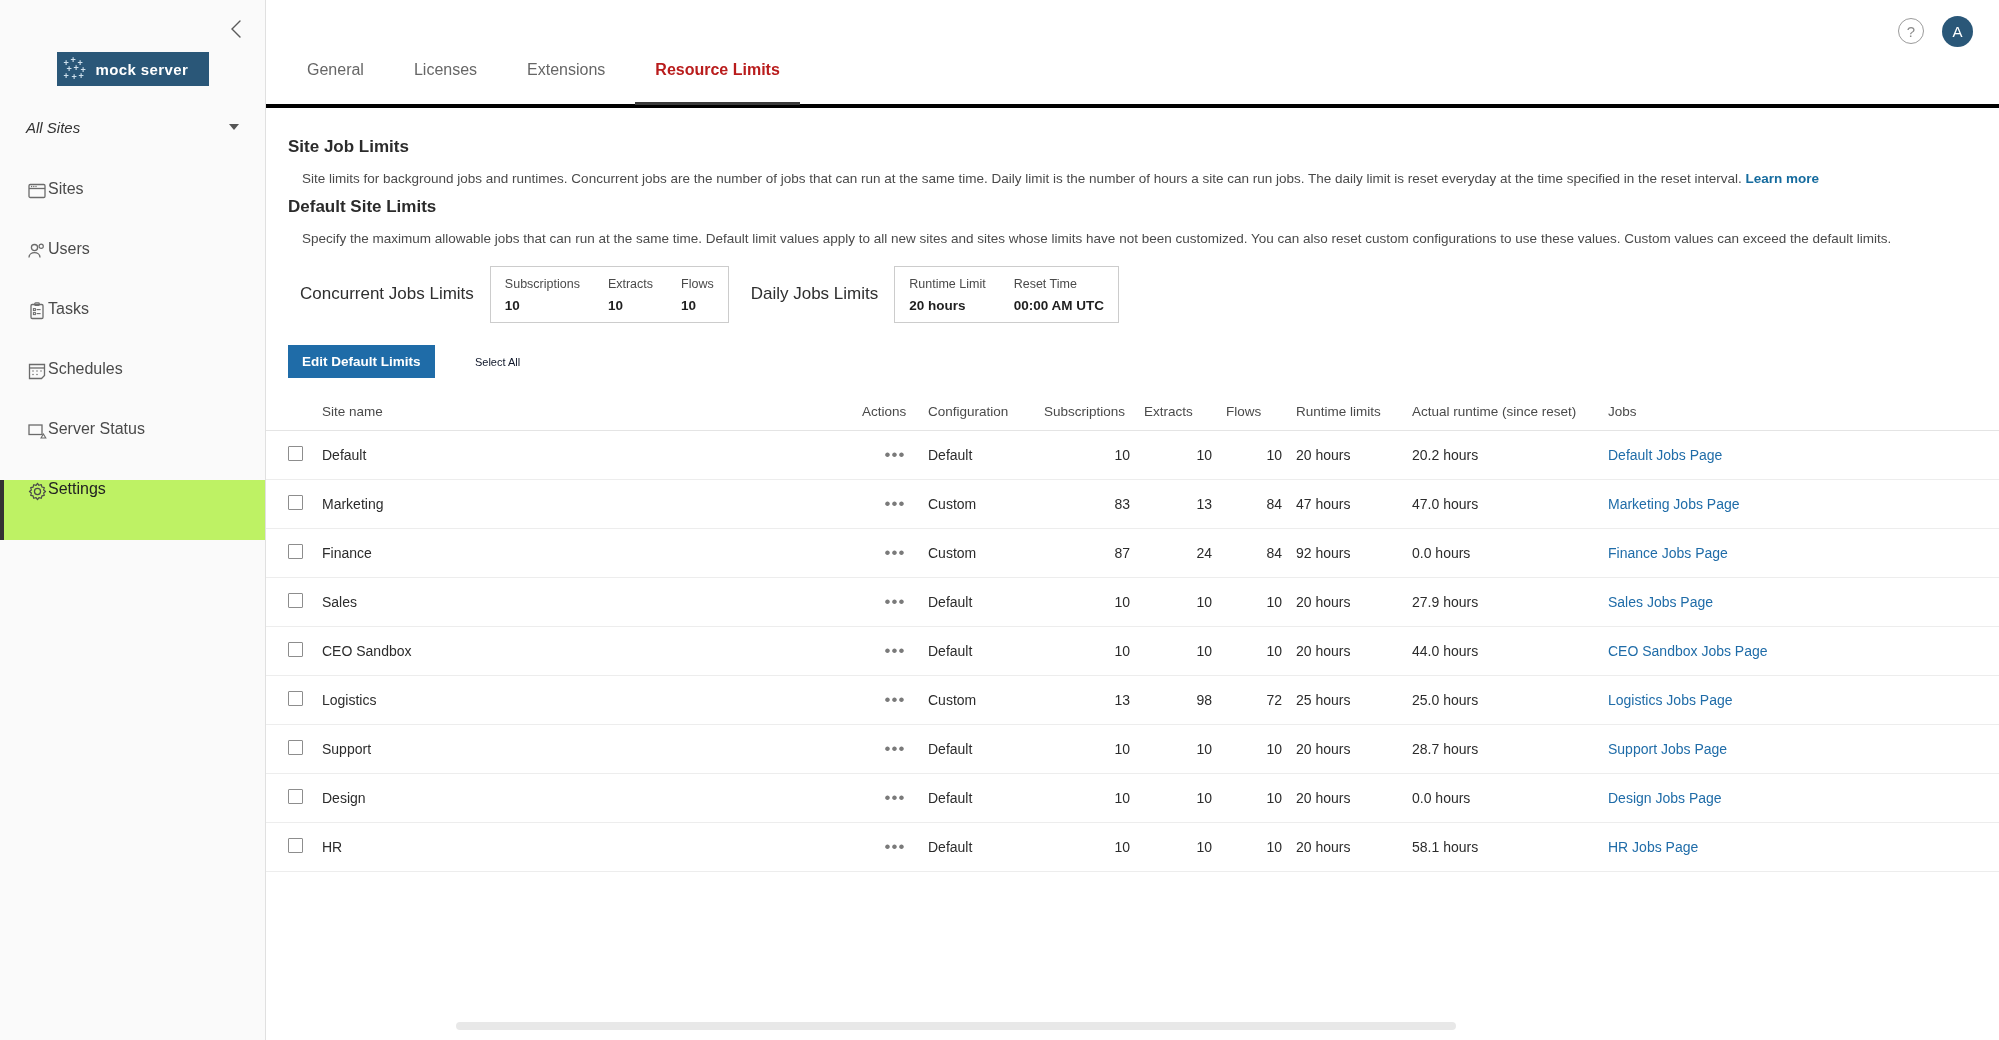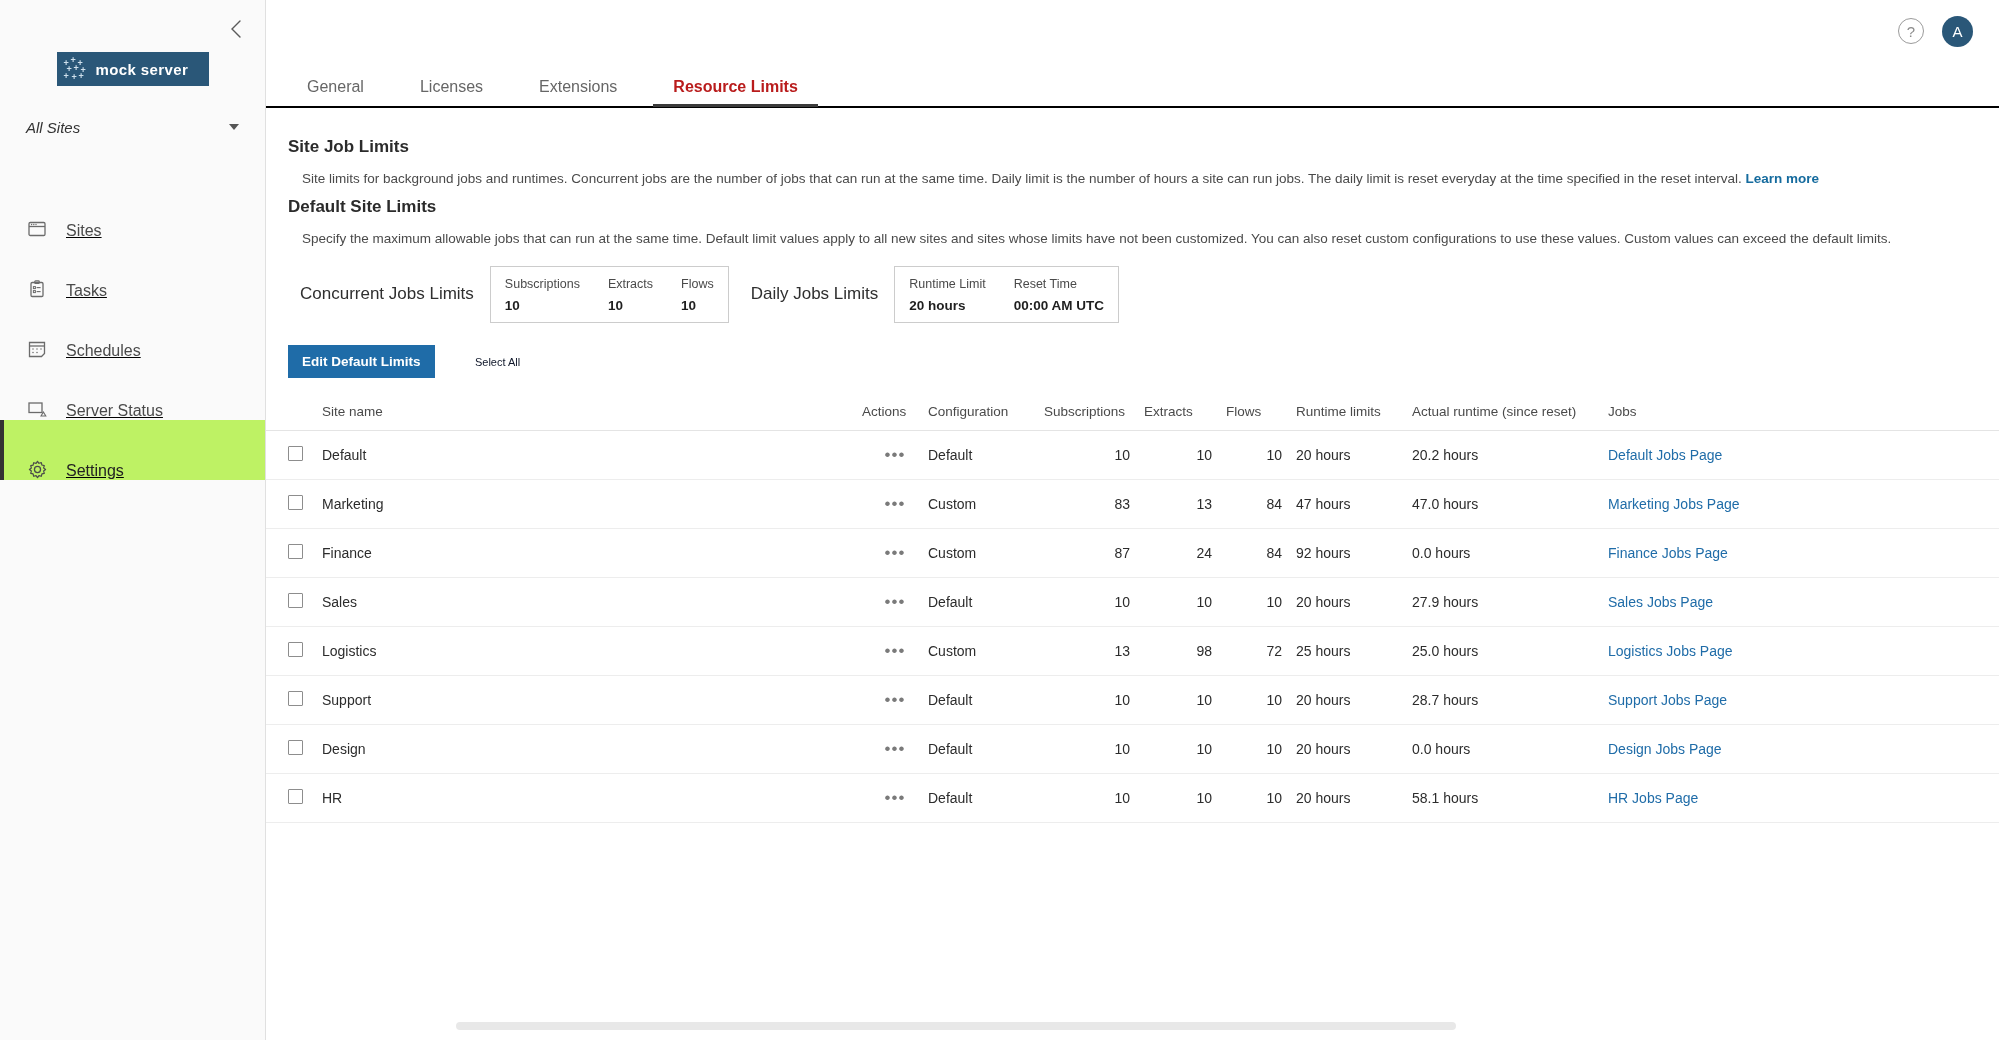--- a/index.html
+++ b/index.html
@@ -44,23 +44,23 @@
   .site-select {
     margin-top: 24px; height: 34px; display: flex; align-items: center;
     padding: 0 26px 0 26px; cursor: pointer; justify-content: space-between; font-style: italic;
   }
   .site-select .label { font-size: 15px; color: #333333; }
   .caret { width: 0; height: 0; border-left: 5px solid transparent;
            border-right: 5px solid transparent; border-top: 6px solid #555; }
 
   .nav { margin-top: 36px; }
   .nav-item {
-    height: 60px; display: flex; align-items: flex-end;
-    padding-left: 26px; gap: 18px; cursor: pointer;
-    border-left: 4px solid transparent; padding-left: 22px; text-decoration: underline;
+    height: 60px; display: flex; align-items: flex-start;
+    padding-left: 26px; cursor: pointer;
+    border-left: 4px solid transparent; padding-left: 22px;
   }
   .nav-item.active { background: #bef264; border-left: 4px solid #333333; }
   .nav-item .ico { width: 22px; height: 22px; flex: 0 0 22px; display:flex; align-items:center; justify-content:center; }
   .nav-item .ico svg { display:block; }
   .nav-item .txt { font-size: 16px; color: #4a4a4a; }
   .nav-item.active .txt { color: #222222; }
 
   
   .main { flex: 1 1 auto; height: 1040px; position: relative; background:#fff; overflow:hidden; }
   .topbar {
@@ -74,22 +74,22 @@
     font-size: 15px; cursor: pointer;
   }
   .avatar {
     width: 31px; height: 31px; border-radius: 50%;
     background: #2a5778; color: #ffffff;
     display: flex; align-items: center; justify-content: center;
     font-size: 15px; cursor: pointer;
   }
 
   .tabs {
-    display: flex; align-items: flex-end; gap: 16px;
-    padding-left: 21px; border-bottom: 2px solid #000000;
+    display: flex; gap: 10px;
+    padding-left: 21px; border-bottom: 4px solid #000000;
     height: 46px;
   }
   .tab {
     font-size: 16px; color: #666666; padding: 0 20px 11px 20px;
     cursor: pointer; position: relative; line-height: 1;
   }
   .tab.active { color: #b91c1c; font-weight: bold; }
   .tab.active::after {
     content: ""; position: absolute; left: 0; right: 0; bottom: -1px;
     height: 3px; background: #3b3b3b;
@@ -217,20 +217,30 @@
             <rect x="2" y="3.5" width="16" height="13" rx="1.3" stroke="#6b6b6b" stroke-width="1.3" fill="none"></rect>
             <line x1="2" y1="7.5" x2="18" y2="7.5" stroke="#6b6b6b" stroke-width="1.3"></line>
             <circle cx="4.6" cy="5.5" r=".7" fill="#6b6b6b"></circle>
               <circle cx="6.8" cy="5.5" r=".7" fill="#6b6b6b"></circle>
               <circle cx="9" cy="5.5" r=".7" fill="#6b6b6b"></circle>
           </svg>
         </span>
         <span class="txt">Sites</span>
       </div>
 
+      <div class="nav-item">
+        <span class="ico">
+          <svg width="20" height="20" viewBox="0 0 20 20">
+            <circle cx="7.5" cy="6.6" r="3.1" stroke="#6b6b6b" stroke-width="1.3" fill="none"></circle>
+            <path d="M2 16.5c0-3 2.5-4.9 5.5-4.9s5.5 1.9 5.5 4.9" stroke="#6b6b6b" stroke-width="1.3" fill="none"></path>
+            <circle cx="14.2" cy="5.2" r="2.1" stroke="#6b6b6b" stroke-width="1.2" fill="none"></circle>
+          </svg>
+        </span>
+        <span class="txt">Users</span>
+      </div>
 
       <div class="nav-item">
         <span class="ico">
           <svg width="20" height="20" viewBox="0 0 20 20">
             <rect x="4" y="3.5" width="12" height="14" rx="1.2" stroke="#6b6b6b" stroke-width="1.3" fill="none"></rect>
             <rect x="7.8" y="1.9" width="4.4" height="2.6" rx=".7" stroke="#6b6b6b" stroke-width="1.2" fill="none"></rect>
             <rect x="6.4" y="7.6" width="2" height="2" stroke="#6b6b6b" stroke-width="1" fill="none"></rect>
             <line x1="9.6" y1="8.6" x2="13.6" y2="8.6" stroke="#6b6b6b" stroke-width="1.1"></line>
             <rect x="6.4" y="11.6" width="2" height="2" stroke="#6b6b6b" stroke-width="1" fill="none"></rect>
             <line x1="9.6" y1="12.6" x2="13.6" y2="12.6" stroke="#6b6b6b" stroke-width="1.1"></line>
@@ -395,20 +405,32 @@
               <td class="c-cfg">Default</td>
               <td class="c-sub">10</td>
               <td class="c-ext">10</td>
               <td class="c-flw">10</td>
               <td class="c-run">20 hours</td>
               <td class="c-act2">27.9 hours</td>
               <td class="c-jobs"><a href="#" class="joblink">Sales Jobs Page</a></td>
             </tr>
             <tr>
               <td class="c-check"><span class="cbx"></span></td>
+              <td class="c-name">CEO Sandbox</td>
+              <td class="c-act"><span class="dots">•••</span></td>
+              <td class="c-cfg">Default</td>
+              <td class="c-sub">10</td>
+              <td class="c-ext">10</td>
+              <td class="c-flw">10</td>
+              <td class="c-run">20 hours</td>
+              <td class="c-act2">44.0 hours</td>
+              <td class="c-jobs"><a href="#" class="joblink">CEO Sandbox Jobs Page</a></td>
+            </tr>
+            <tr>
+              <td class="c-check"><span class="cbx"></span></td>
               <td class="c-name">Logistics</td>
               <td class="c-act"><span class="dots">•••</span></td>
               <td class="c-cfg">Custom</td>
               <td class="c-sub">13</td>
               <td class="c-ext">98</td>
               <td class="c-flw">72</td>
               <td class="c-run">25 hours</td>
               <td class="c-act2">25.0 hours</td>
               <td class="c-jobs"><a href="#" class="joblink">Logistics Jobs Page</a></td>
             </tr>

